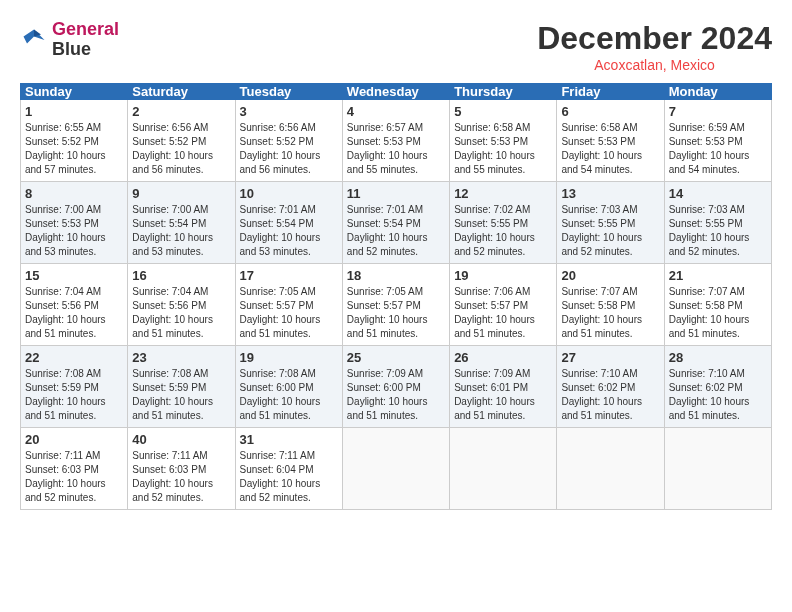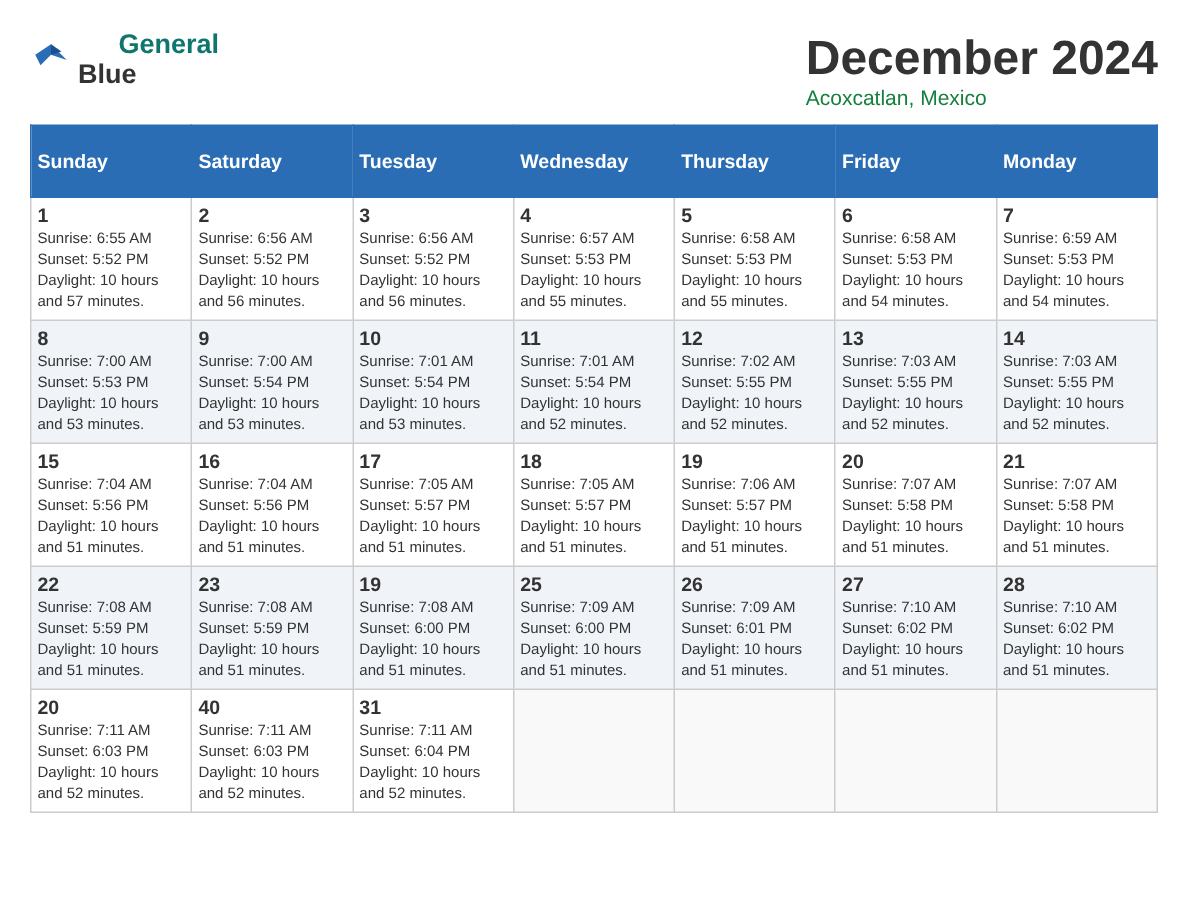--- a/index.html
+++ b/index.html
@@ -20,46 +20,46 @@
       display: flex;
       align-items: center;
       gap: 4px;
     }
     .logo-text {
       font-size: 18px;
       font-weight: bold;
       color: #333;
       line-height: 1.1;
     }
-    .logo-text span { color: #0f766e; margin-left: 27px; }
+    .logo-text span { color: #be185d; }
     .logo-bird {
       width: 28px;
       height: 28px;
     }
     .title-block {
-      text-align: left;
+      text-align: center;
     }
     .month-title {
       font-size: 32px;
       font-weight: bold;
       color: #333;
     }
     .location {
       font-size: 14px;
-      color: #15803d;
+      color: #ef4444;
     }
     table {
       width: 100%;
       border-collapse: collapse;
       font-size: 11px;
     }
     thead tr th {
       background-color: #2a6db5;
       color: #fff;
-      padding: 16px 4px;
+      padding: 0 4px;
       text-align: left;
       font-size: 13px;
       font-weight: bold;
       border: 1px solid #2a6db5;
     }
     tbody tr td {
       border: 1px solid #ccc;
       padding: 4px 4px;
       vertical-align: top;
       background: #fff;

